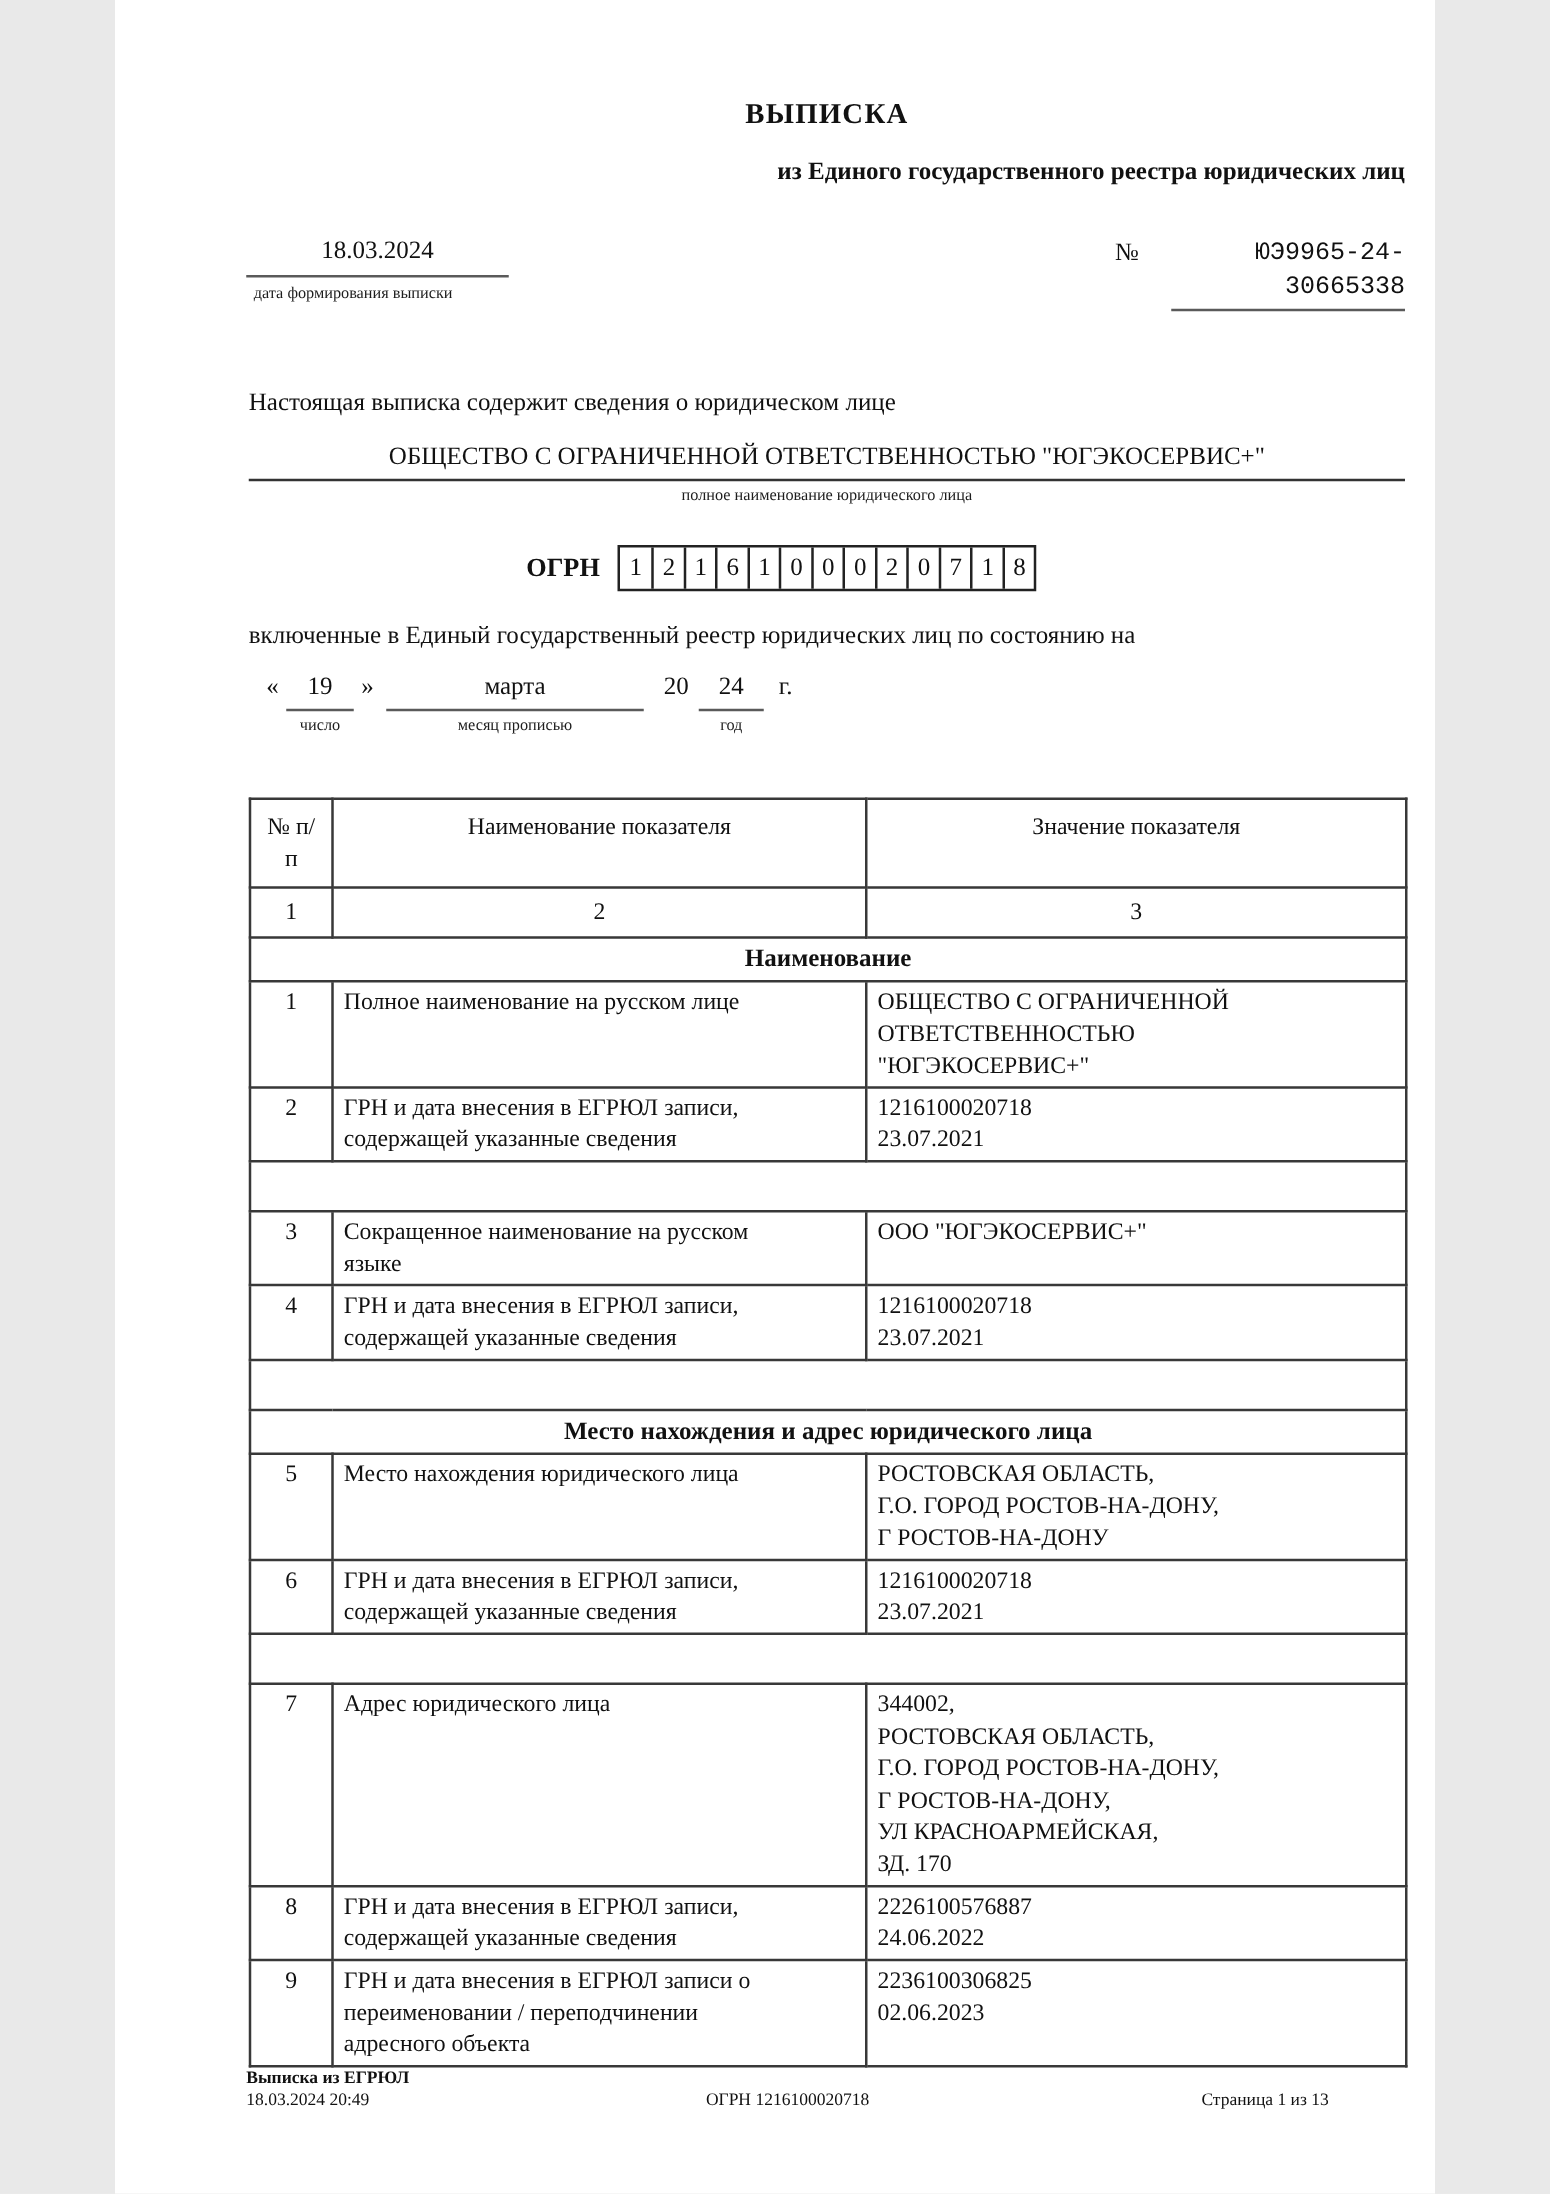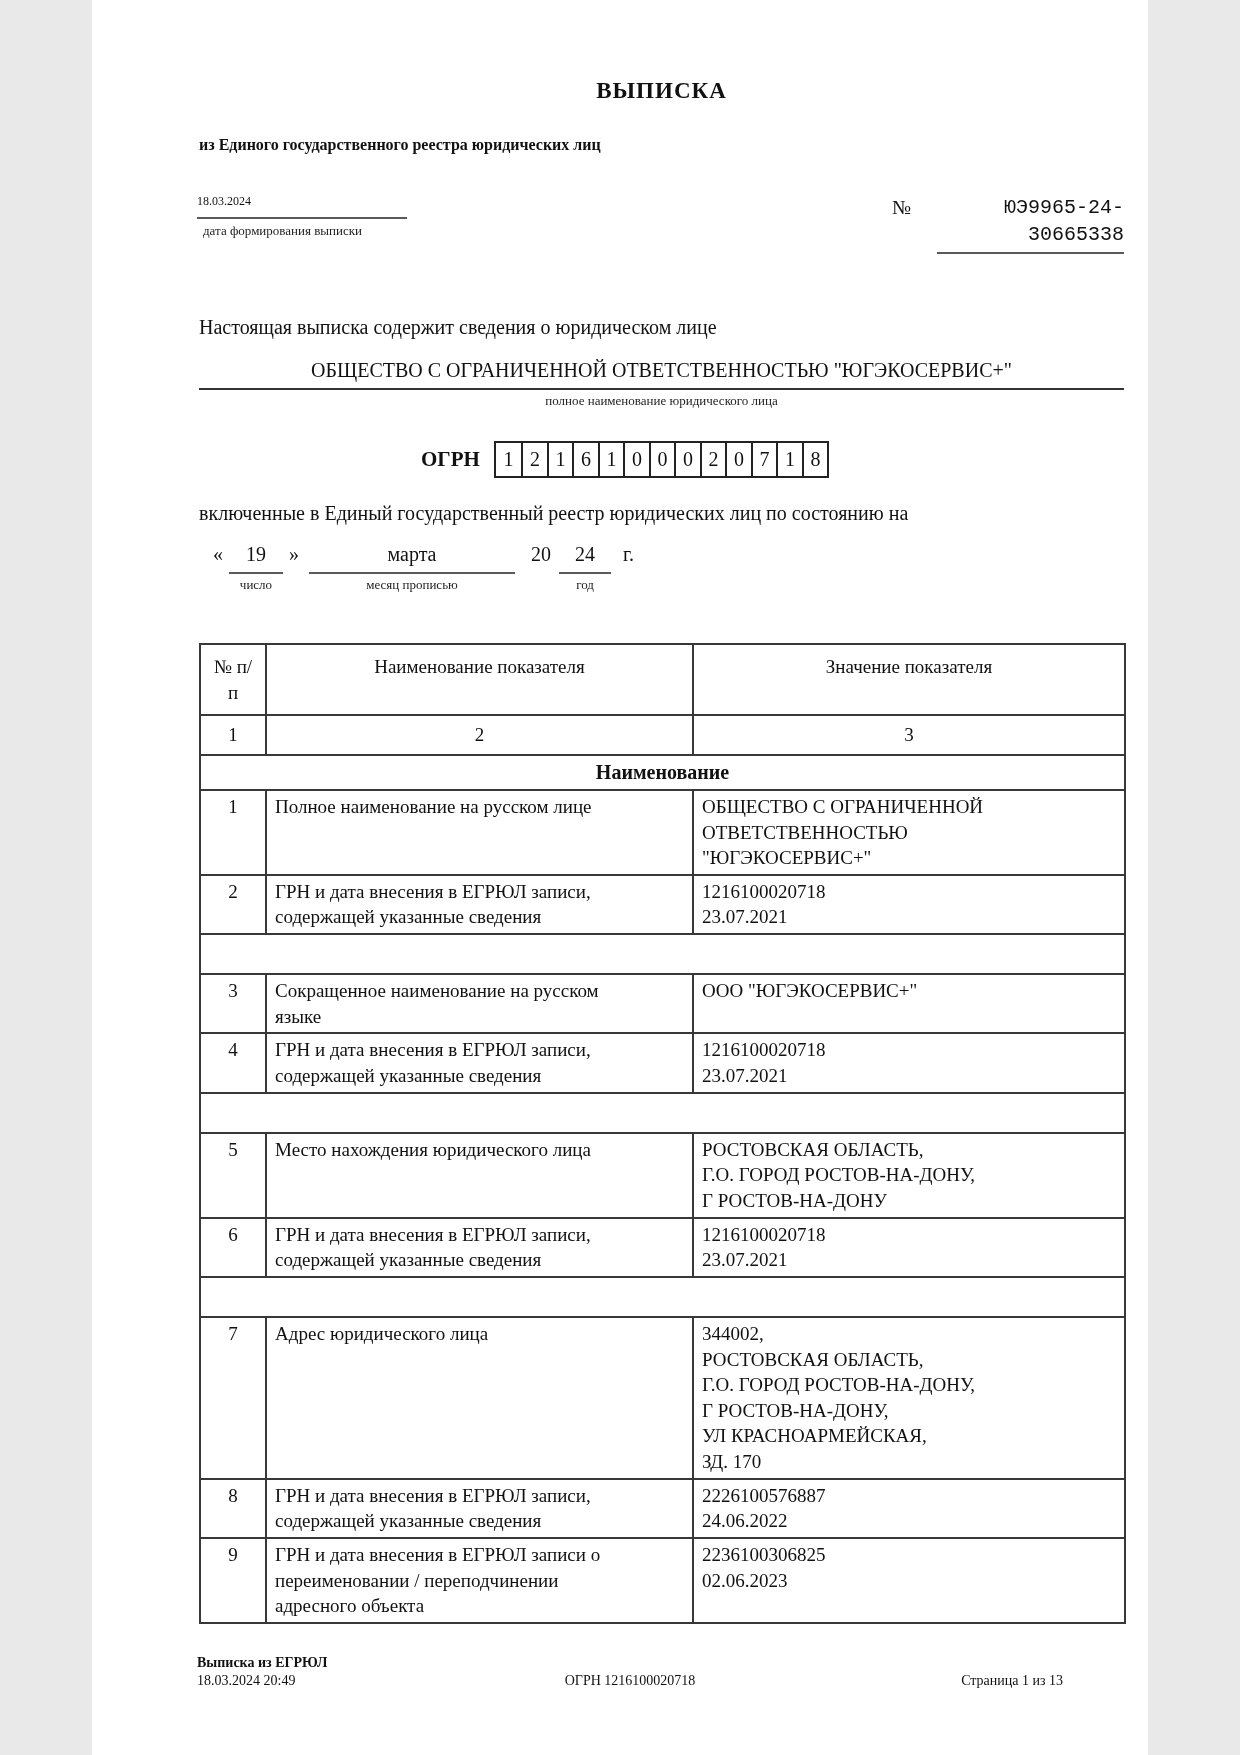--- a/index.html
+++ b/index.html
@@ -5,26 +5,26 @@
   * { margin:0; padding:0; box-sizing:border-box; }
   html,body { background:#e9e9e9; }
   .page {
     width:1056px; height:1755px; background:#ffffff; position:relative;
     font-family:"Liberation Serif", serif; color:#111; margin:0 auto;
     overflow:hidden;
   }
   .content { position:absolute; left:107px; top:0; width:925px; }
 
   .doc-title { margin-top:78px; text-align:center; font-size:23px; font-weight:bold; letter-spacing:1px; }
-  .doc-subtitle { margin-top:32px; text-align:left; font-size:16px; font-weight:bold; }
+  .doc-subtitle { margin-top:22px; text-align:right; font-size:20px; font-weight:bold; }
 
   
   .daterow { position:relative; margin-top:40px; height:92px; }
   .date-left { position:absolute; left:-2px; top:0; width:210px; }
-  .date-left .val { font-size:12px; text-align:left; padding-bottom:8px; border-bottom:2px solid #5a5a5a; }
+  .date-left .val { font-size:20px; text-align:center; padding-bottom:8px; border-bottom:2px solid #5a5a5a; }
   .date-left .cap { font-size:13px; margin-top:4px; padding-left:6px; color:#1d1d1d; }
   .num-right { position:absolute; right:0; top:0; display:flex; align-items:flex-start; }
   .num-sign { font-size:20px; margin-right:26px; margin-top:2px; }
   .num-val { width:187px; text-align:right; font-size:20px; line-height:1.35; padding-bottom:4px; border-bottom:2px solid #5a5a5a;font-family:Liberation Mono, monospace; }
   .num-val .inner { display:inline-block; max-width:130px; }
 
   .statement { margin-top:30px; font-size:20px; }
 
   .company-block { margin-top:20px; text-align:center; }
   .company-name { font-size:20px; padding-bottom:6px; border-bottom:2px solid #333; }
@@ -193,20 +193,23 @@
         <tr>
           <td class="cell-num">4</td>
           <td class="cell-label">ГРН и дата внесения в ЕГРЮЛ записи,
 содержащей указанные сведения</td>
           <td class="cell-value">1216100020718
 23.07.2021</td>
         </tr>
         <tr class="spacer">
           <td colspan="3"></td>
         </tr>
+        <tr class="section">
+          <td colspan="3">Место нахождения и адрес юридического лица</td>
+        </tr>
         <tr>
           <td class="cell-num">5</td>
           <td class="cell-label">Место нахождения юридического лица</td>
           <td class="cell-value">РОСТОВСКАЯ ОБЛАСТЬ,
 Г.О. ГОРОД РОСТОВ-НА-ДОНУ,
 Г РОСТОВ-НА-ДОНУ</td>
         </tr>
         <tr>
           <td class="cell-num">6</td>
           <td class="cell-label">ГРН и дата внесения в ЕГРЮЛ записи,

